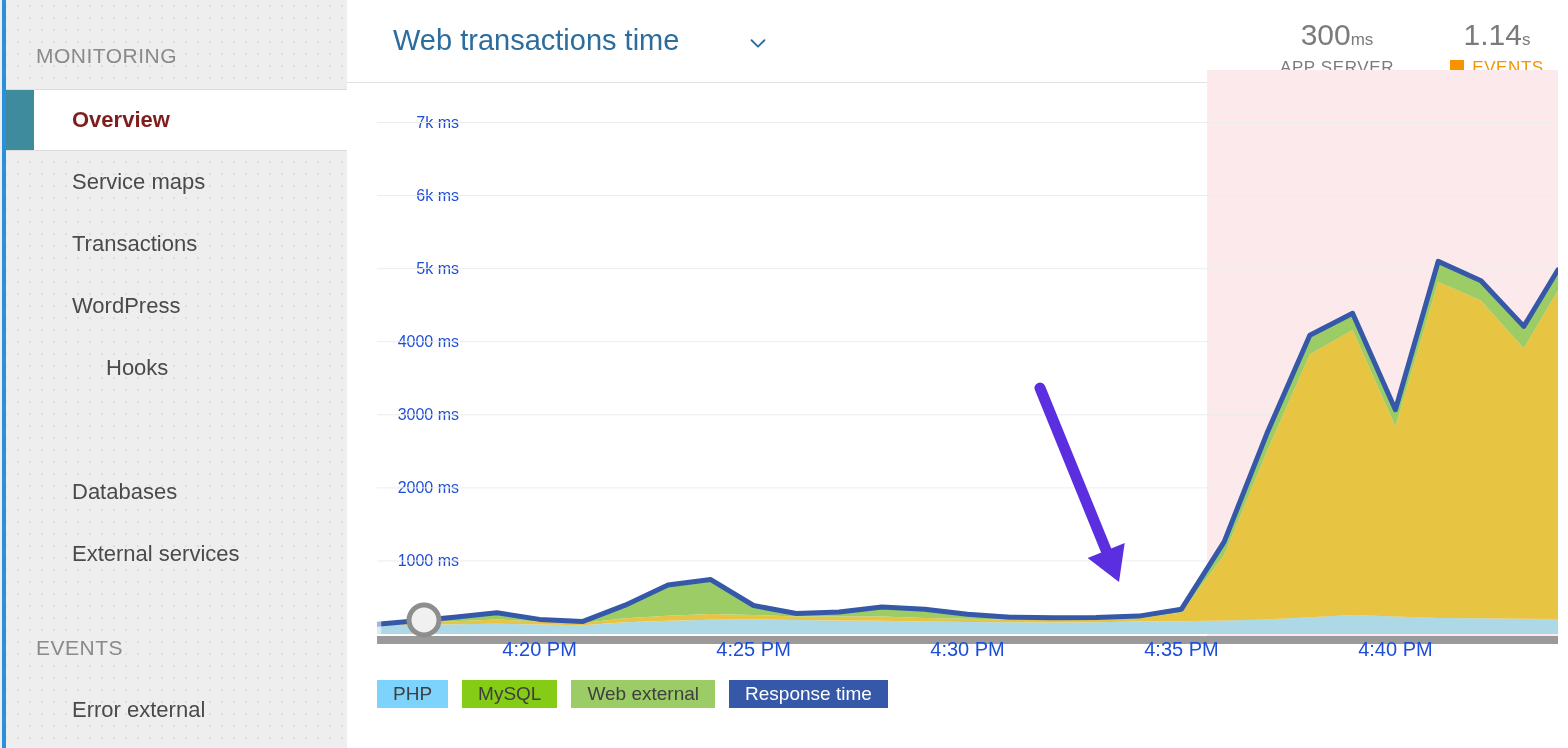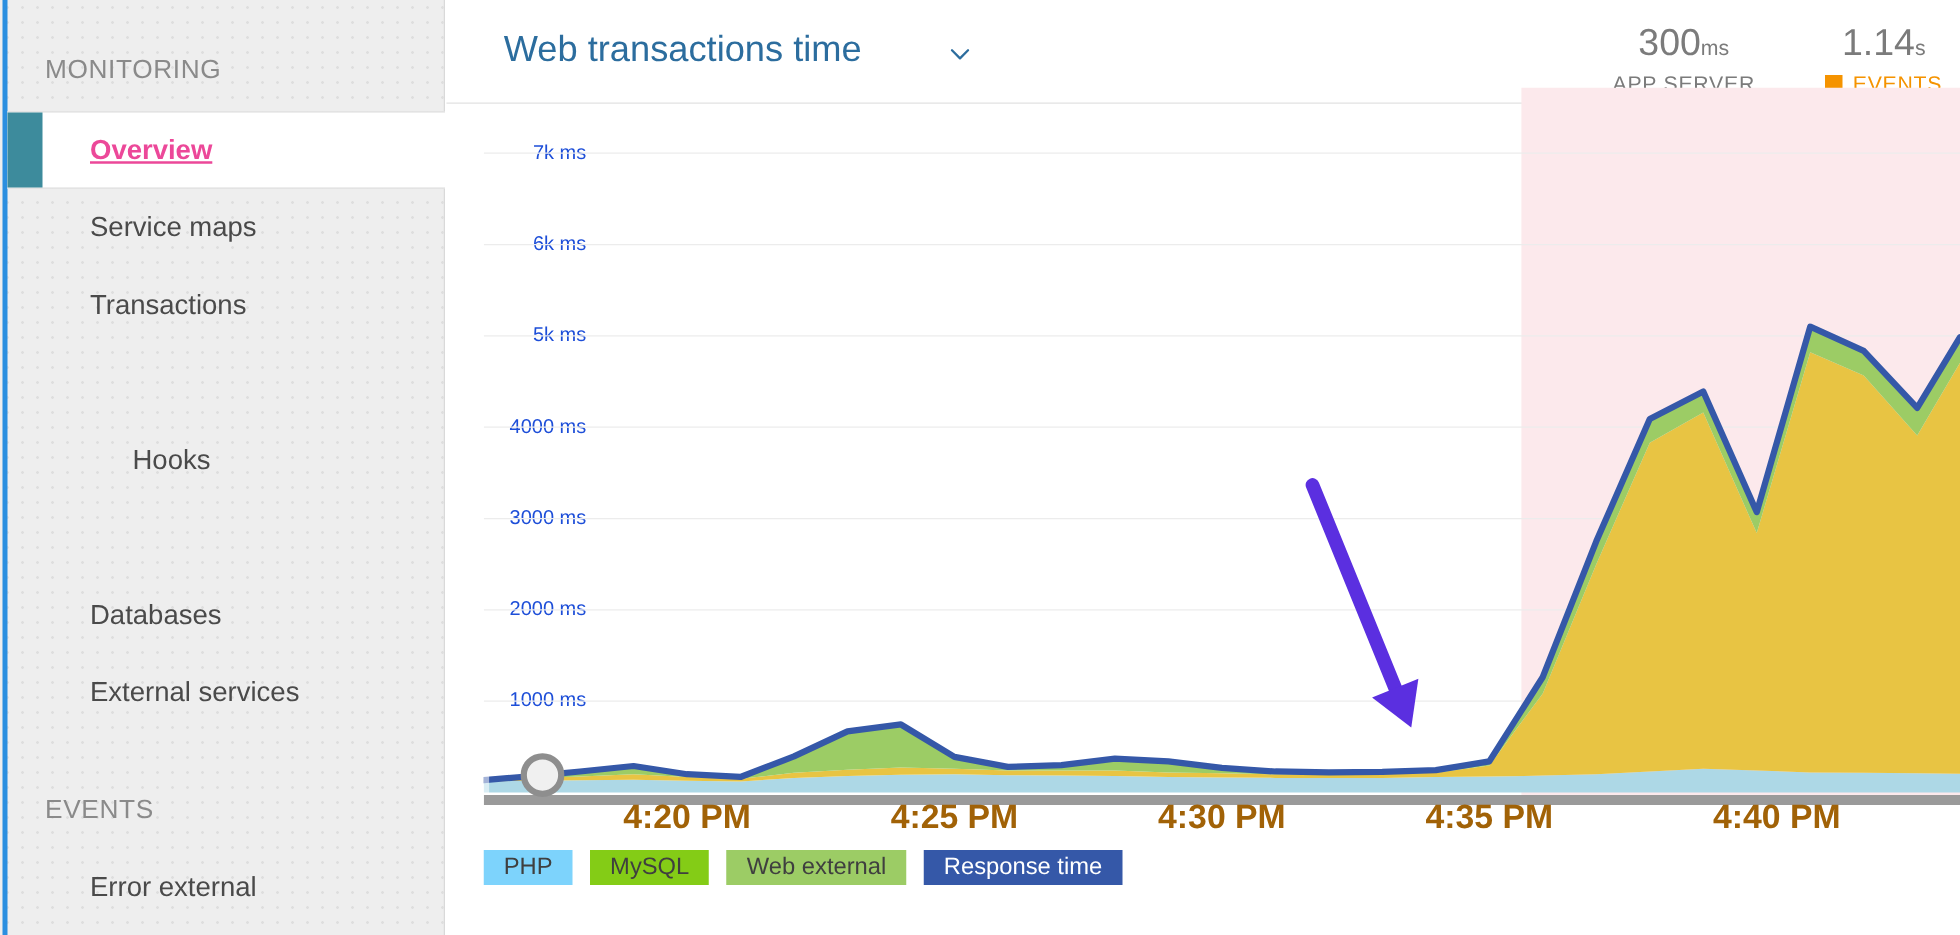--- a/index.html
+++ b/index.html
@@ -65,36 +65,35 @@
     font-weight: 400;
   }
   .nav-item.level1 .nav-label { padding-left: 66px; }
   .nav-item.level2 .nav-label { padding-left: 100px; }
   .nav-item.active {
     background: #ffffff;
     border-top: 1px solid #dcdcdc;
     border-bottom: 1px solid #dcdcdc;
   }
   .nav-item.active .nav-label {
-    color: #ec4899;
+    color: #7f1d1d;
     font-weight: bold;
-    text-decoration: underline;
   }
   .nav-accent {
     position: absolute;
     left: 0; top: 0;
     width: 28px;
     height: 100%;
     background: #3d8b9c;
   }
 
   
   #main {
     position: absolute;
-    left: 357px; top: 0;
+    left: 347px; top: 0;
     width: 1211px;
     height: 748px;
     background: #ffffff;
     overflow: hidden;
   }
   #chart-title {
     position: absolute;
     left: 46px; top: 24px;
     font-size: 29px;
     color: #2c6d9e;
@@ -165,25 +164,24 @@
   }
   #plot {
     position: absolute;
     left: 30px; top: 0;
     width: 1181px;
     height: 600px;
   }
   #x-labels { position: absolute; left: 30px; top: 568px; width: 1181px; height: 40px; }
   .x-label {
     position: absolute;
-    font-size: 27px;
-    color: #a16207;
+    font-size: 20px;
+    color: #1d4ed8;
     transform: translateX(-50%);
     white-space: nowrap;
-    font-weight: bold;
   }
 
   
   #legend {
     position: absolute;
     left: 30px; top: 680px;
     display: flex;
     align-items: center;
     gap: 14px;
   }
@@ -215,20 +213,23 @@
     </div>
 
     <div class="nav-item level1" style="top:151px;">
       <span class="nav-label">Service maps</span>
     </div>
 
     <div class="nav-item level1" style="top:213px;">
       <span class="nav-label">Transactions</span>
     </div>
 
+    <div class="nav-item level1" style="top:275px;">
+      <span class="nav-label">WordPress</span>
+    </div>
 
     <div class="nav-item level2" style="top:337px;">
       <span class="nav-label">Hooks</span>
     </div>
 
 
     <div class="nav-item level1" style="top:461px;">
       <span class="nav-label">Databases</span>
     </div>
 
@@ -295,21 +296,21 @@
           <g>
             <line x1="663" y1="318" x2="729.1770619129005" y2="480.51075963421135" stroke="#5b2fe0" stroke-width="11" stroke-linecap="round"></line>
             <polygon points="742,512 710.6539793447895,488.0536643913287 747.7001444810115,472.967854877094" fill="#5b2fe0"></polygon>
           </g>
         </svg>
       <div id="x-labels">
           <div class="x-label" style="left: 162.601px; top: 0px;">4:20 PM</div>
           <div class="x-label" style="left: 376.551px; top: 0px;">4:25 PM</div>
           <div class="x-label" style="left: 590.5px; top: 0px;">4:30 PM</div>
           <div class="x-label" style="left: 804.449px; top: 0px;">4:35 PM</div>
-          <div class="x-label" style="left: 1018.4px; top: 0px; margin-left: 16px;">4:40 PM</div>
+          <div class="x-label" style="left: 1018.4px; top: 0px;">4:40 PM</div>
         </div>
     </div>
 
     <div id="legend">
         <div class="legend-chip" style="background: #7dd3fc; color: rgb(63, 63, 63);">PHP</div>
         <div class="legend-chip" style="background: #84cc16; color: rgb(63, 63, 63);">MySQL</div>
         <div class="legend-chip" style="background: rgb(156, 204, 101); color: rgb(63, 63, 63);">Web external</div>
         <div class="legend-chip" style="background: rgb(53, 88, 168); color: rgb(255, 255, 255);">Response time</div>
       </div>
 

